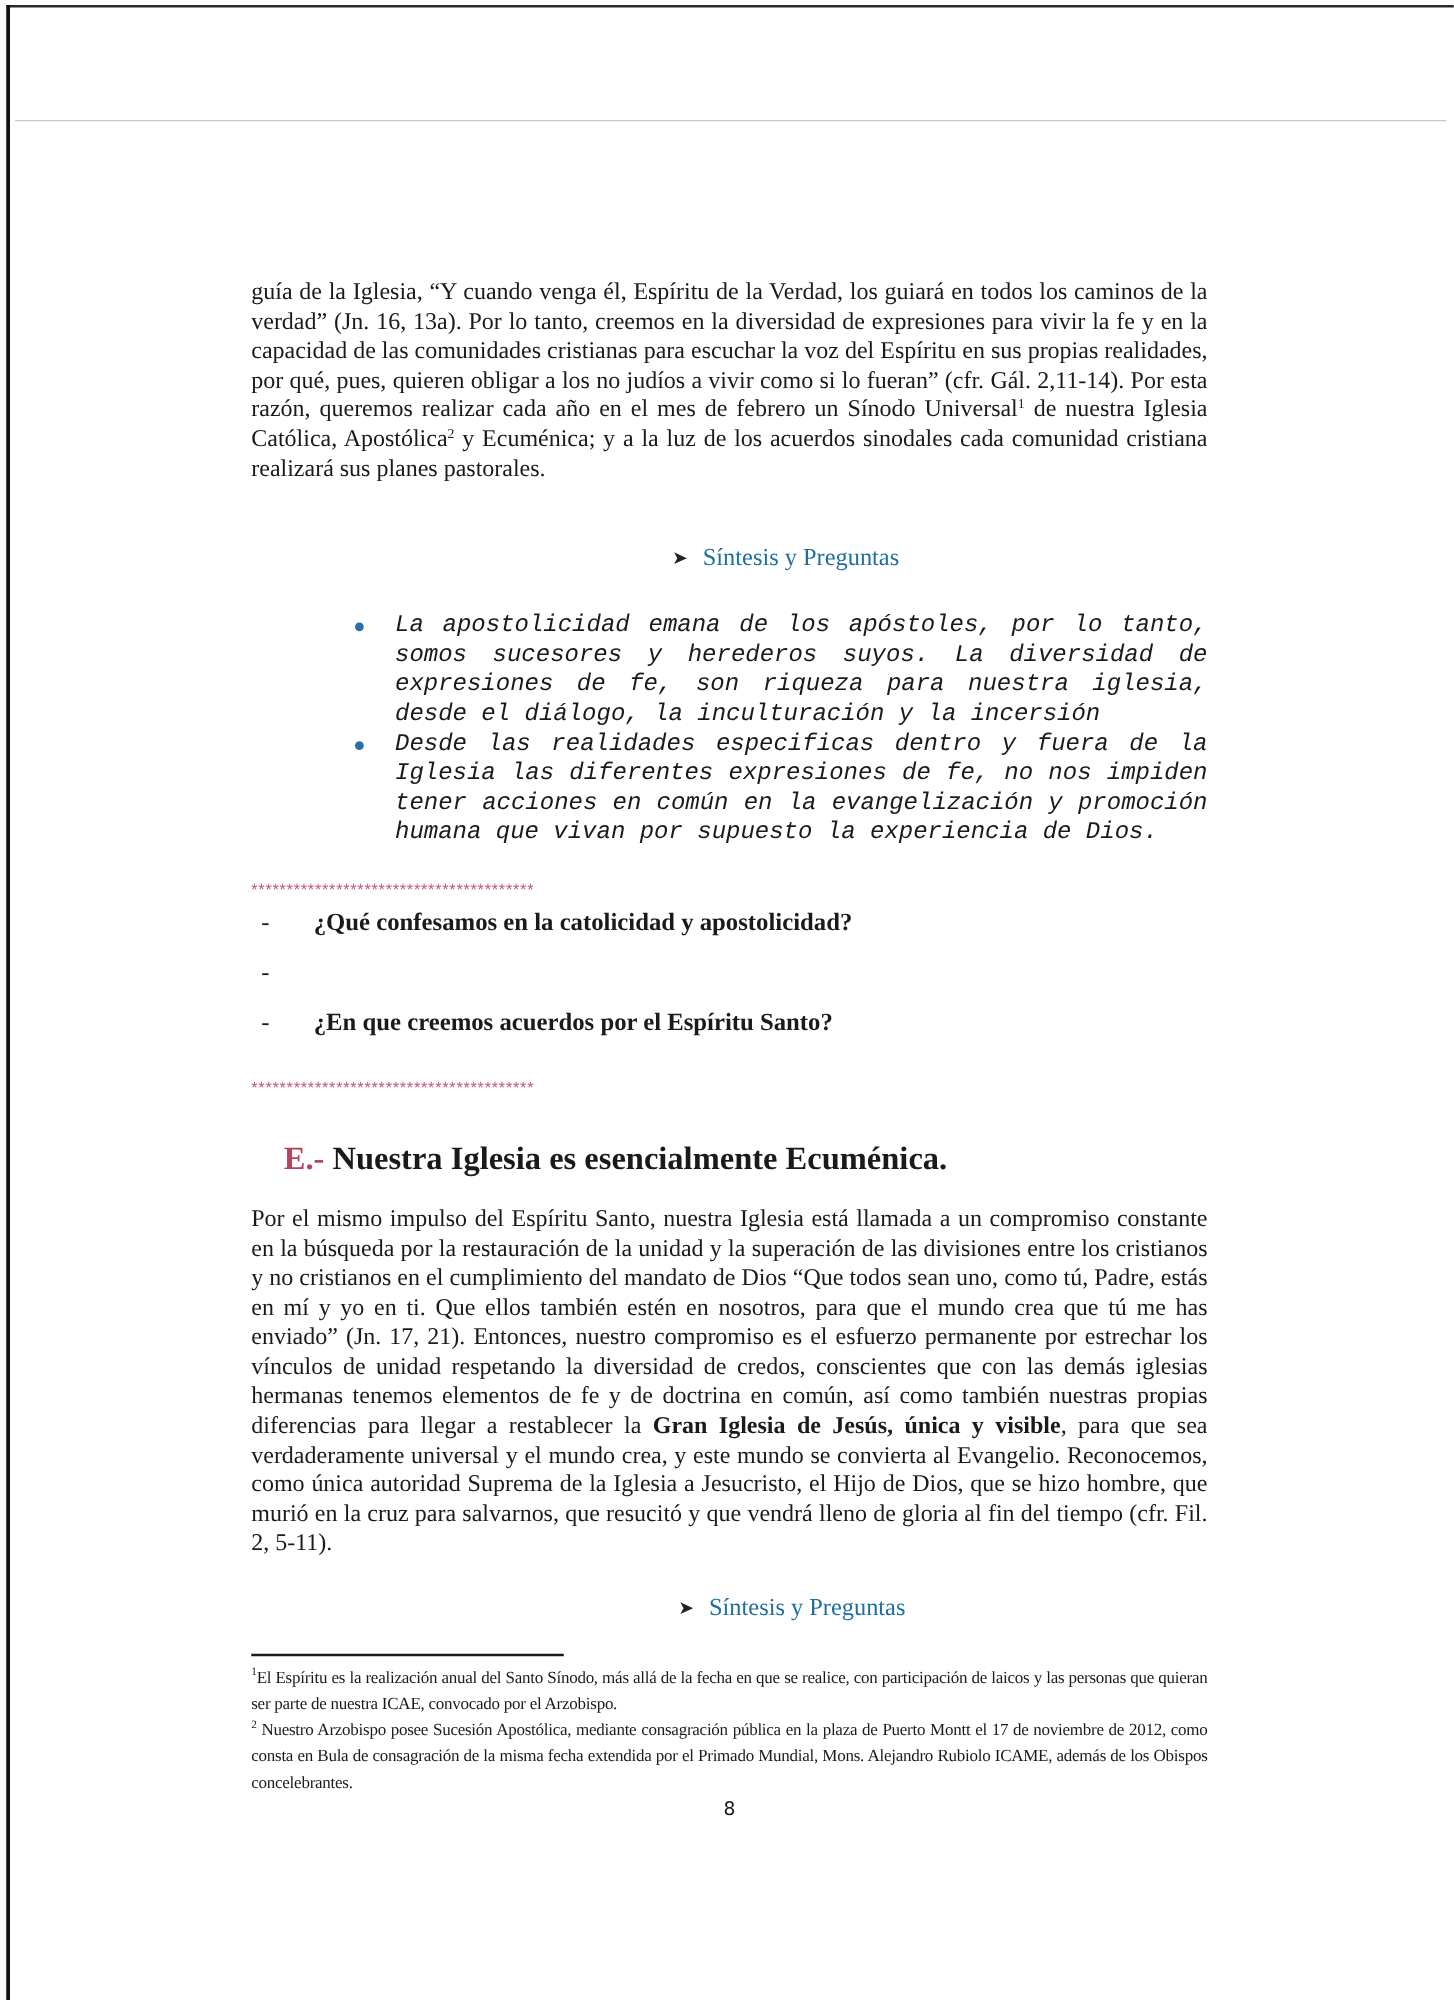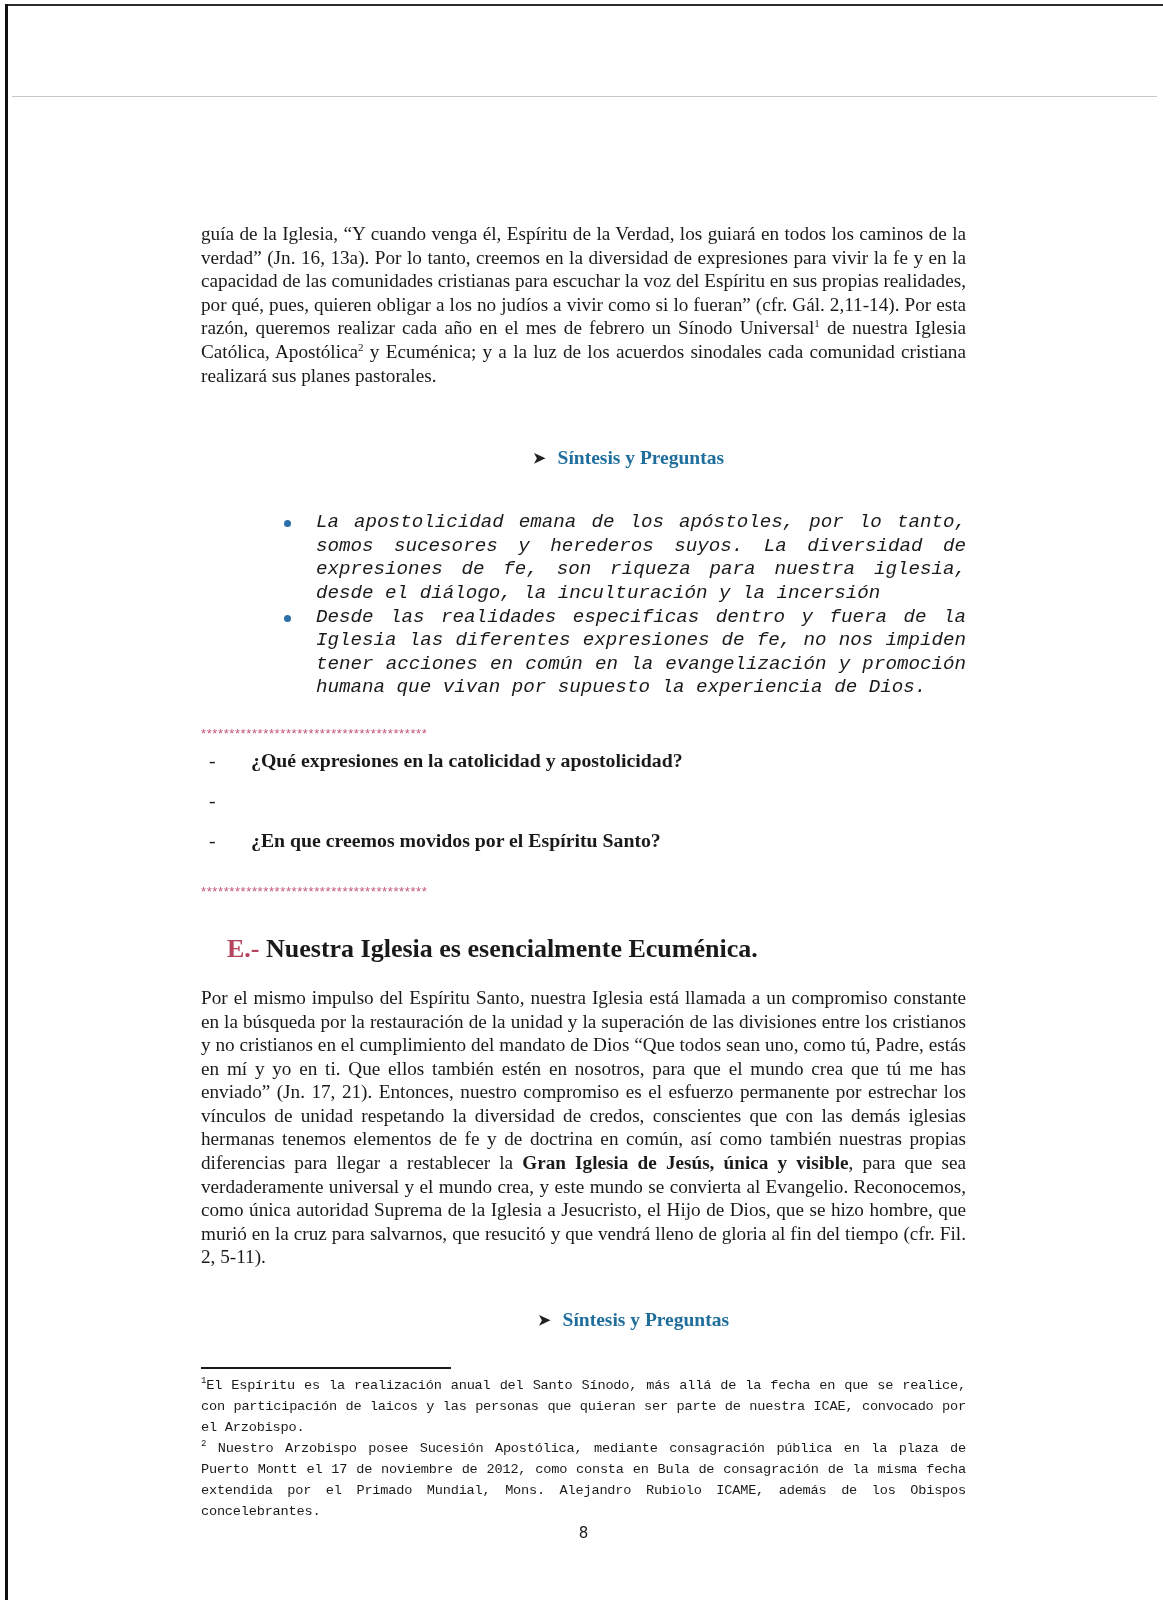--- a/index.html
+++ b/index.html
@@ -46,23 +46,23 @@
     margin: 0;
   }
   .para sup {
     font-size: 11px;
     line-height: 0;
     vertical-align: 7px;
   }
   .section-heading {
     text-align: center;
     color: #1f6e9c;
-    font-weight: bold;
+    font-weight: normal;
     font-size: 19.5px;
-    margin: 16px;
+    margin: 5px;
     padding-left: 90px;
   }
   .section-heading .arrow {
     color: #222;
     font-size: 15px;
     margin-right: 12px;
     position: relative;
     top: -1px;
   }
   .synth-list {
@@ -123,21 +123,21 @@
   .e-heading .e-label {
     color: #b5455f;
   }
   .footnote-rule {
     width: 250px;
     height: 1.5px;
     background: #1a1a1a;
     margin: 0;
   }
   .footnotes {
-    font-family: Liberation Mono, monospace;
+    font-family: Liberation Serif, serif;
     font-size: 13.6px;
     line-height: 21px;
     text-align: justify;
     margin: 0;
     letter-spacing: -0.2px;
   }
   .footnotes p { margin: 0; }
   .footnotes sup {
     font-size: 9px;
     line-height: 0;
@@ -175,28 +175,28 @@
 
   <div style="height:26px"></div>
 
   <p class="stars">****************************************</p>
 
   <div style="height:6px"></div>
 
   <ul class="questions">
     <li>
         <span class="dash">-</span>
-        <span>¿Qué expresiones en la catolicidad y apostolicidad?</span>
+        <span>¿Qué confesamos en la catolicidad y apostolicidad?</span>
       </li>
     <li>
         <span class="dash">-</span>
       </li>
     <li>
         <span class="dash">-</span>
-        <span>¿En que creemos movidos por el Espíritu Santo?</span>
+        <span>¿En que creemos acuerdos por el Espíritu Santo?</span>
       </li>
   </ul>
 
   <div style="height:16px"></div>
 
   <p class="stars">****************************************</p>
 
   <div style="height:34px"></div>
 
   <p class="e-heading"><span class="e-label">E.-</span><span> Nuestra Iglesia es esencialmente Ecuménica.</span></p>

